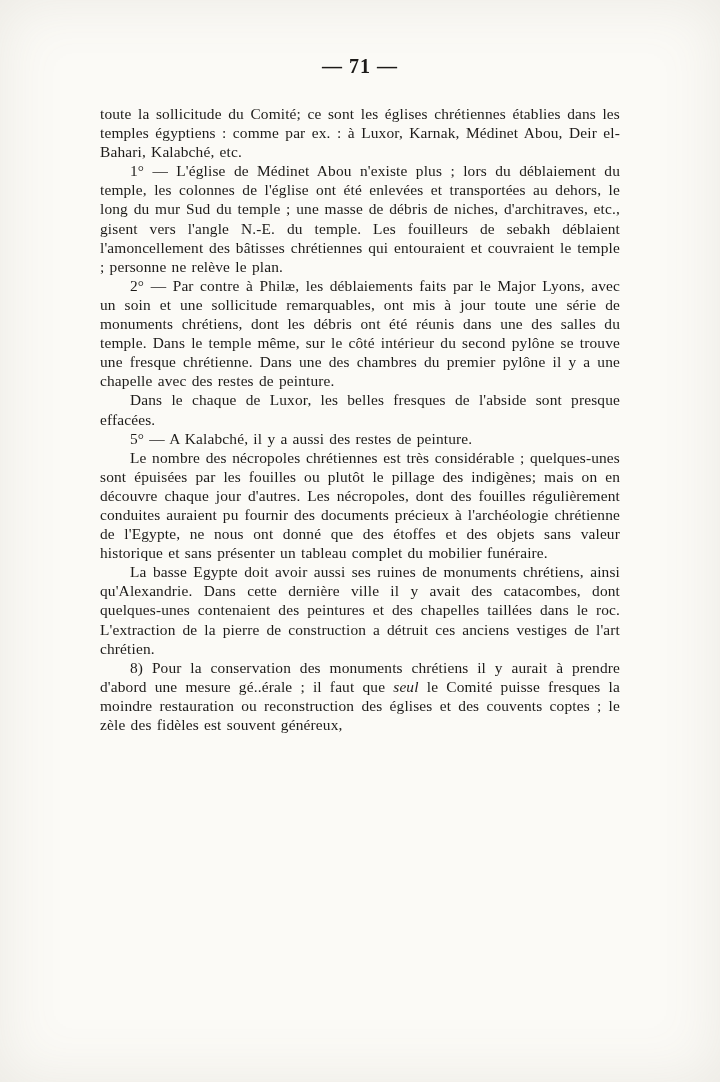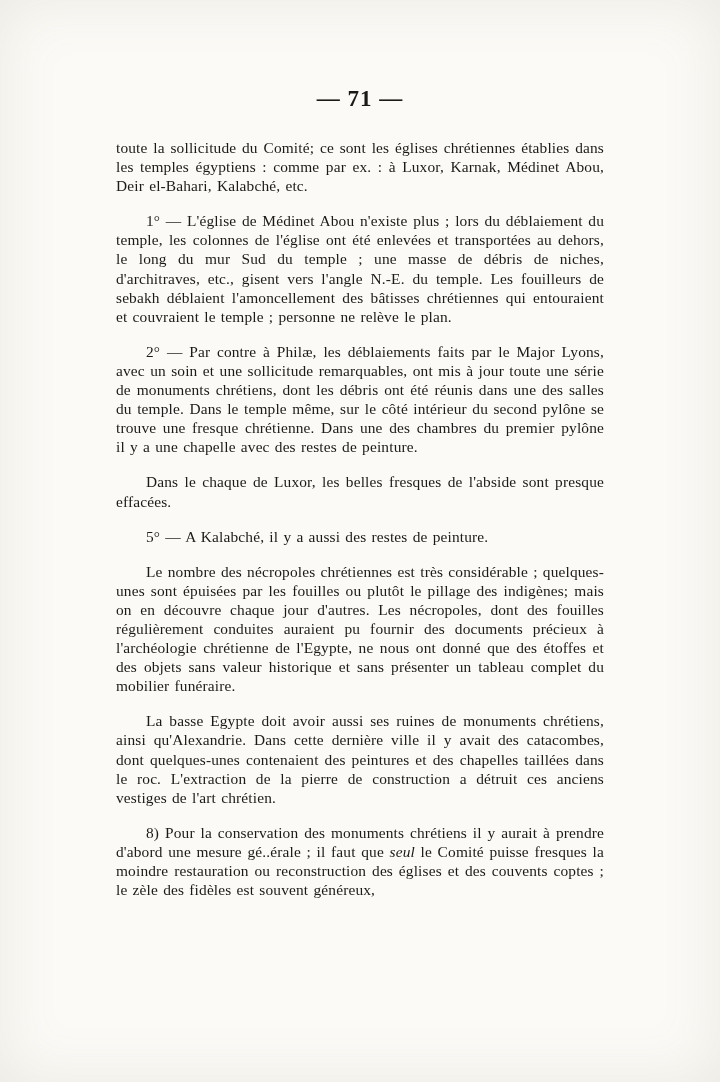--- a/index.html
+++ b/index.html
@@ -13,36 +13,36 @@
     width: 720px;
     height: 1082px;
     margin: 0 auto;
     background: #fbfaf6;
     box-sizing: border-box;
     box-shadow: inset 0 0 60px rgba(120,115,100,0.12);
     color: #1c1a18;
     font-family: "Liberation Serif", "DejaVu Serif", serif;
   }
   .page-number {
-    padding-top: 86px;
+    padding-top: 55px;
     text-align: center;
-    font-size: 23px;
+    font-size: 20px;
     font-weight: bold;
     letter-spacing: 1px;
   }
   .text-block {
     margin: 26px 100px 0 100px;
     width: 520px;
     font-size: 15.4px;
     line-height: 19.1px;
     letter-spacing: 0.15px;
     word-spacing: 1.2px;
   }
   .para {
-    margin: 16px;
+    margin: 0;
     text-align: justify;
     text-justify: inter-word;
   }
   .para.indent {
     text-indent: 30px;
   }
   .para em {
     font-style: italic;
   }
 </style>

